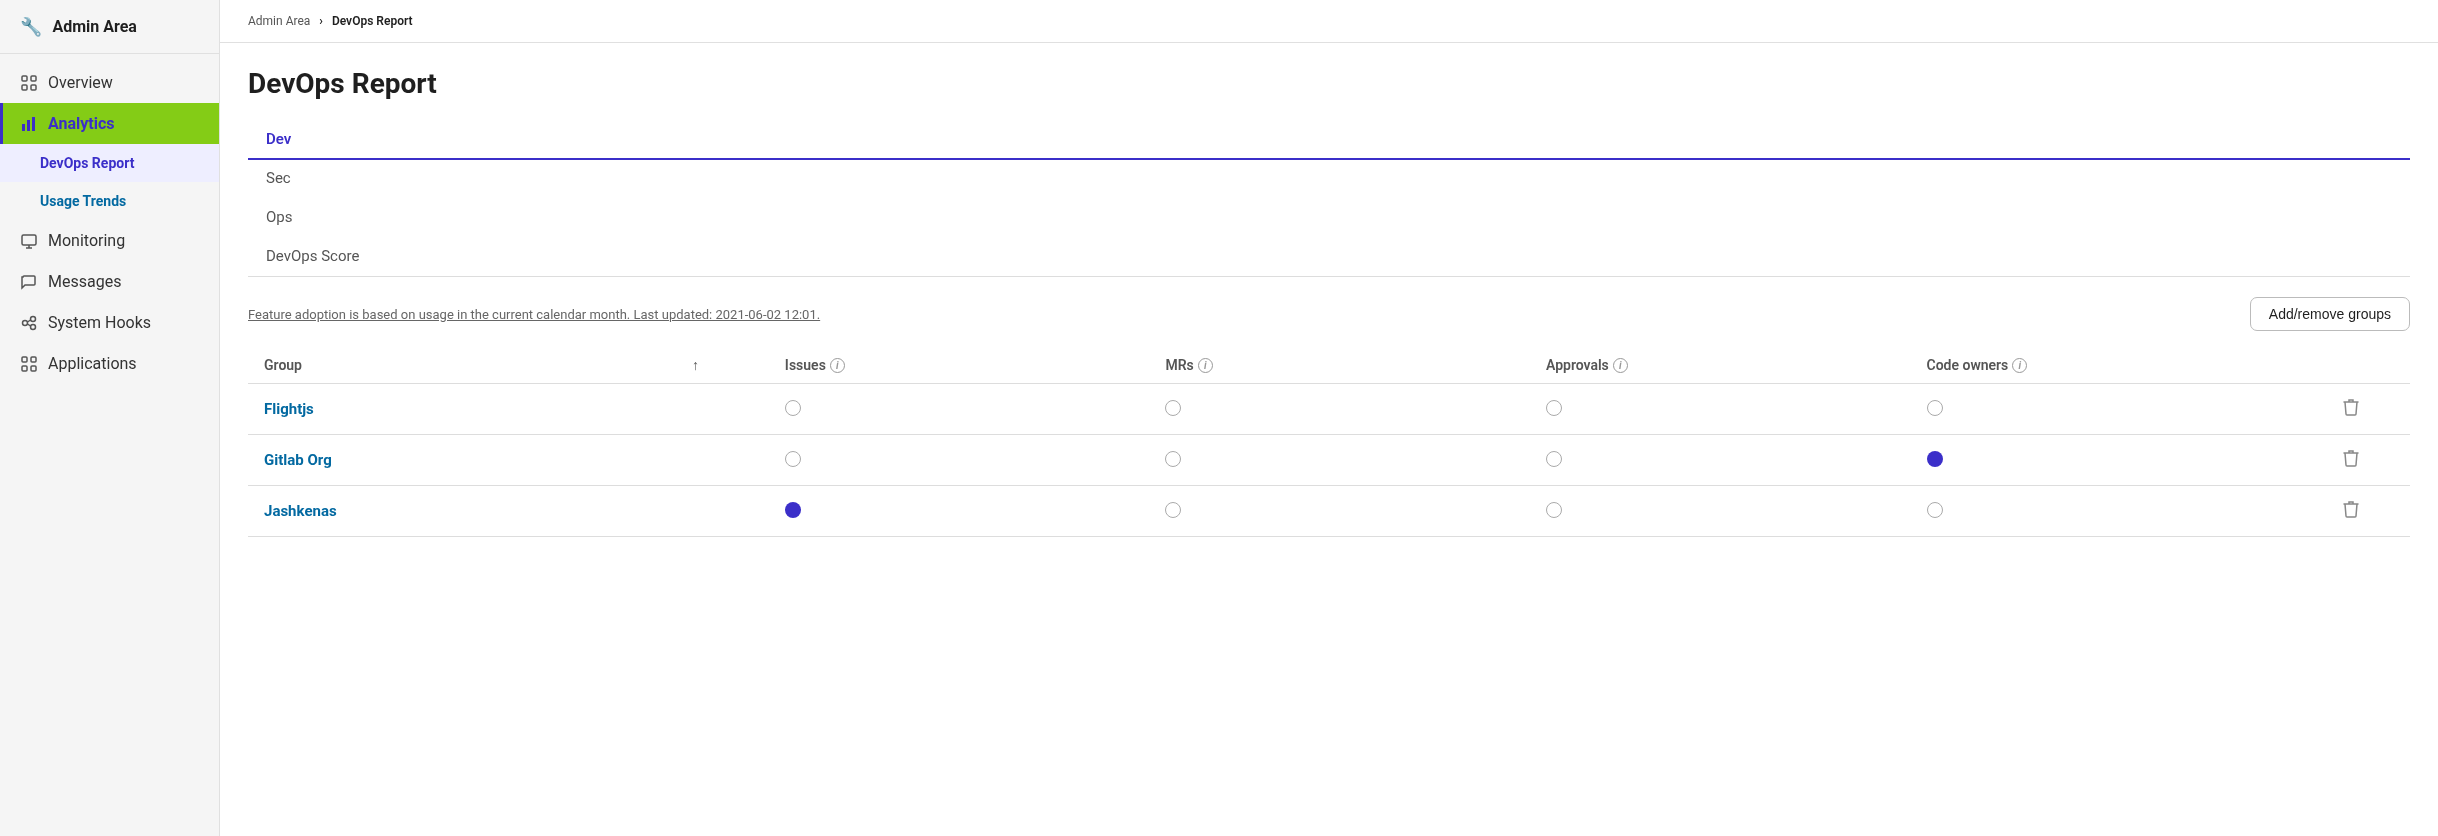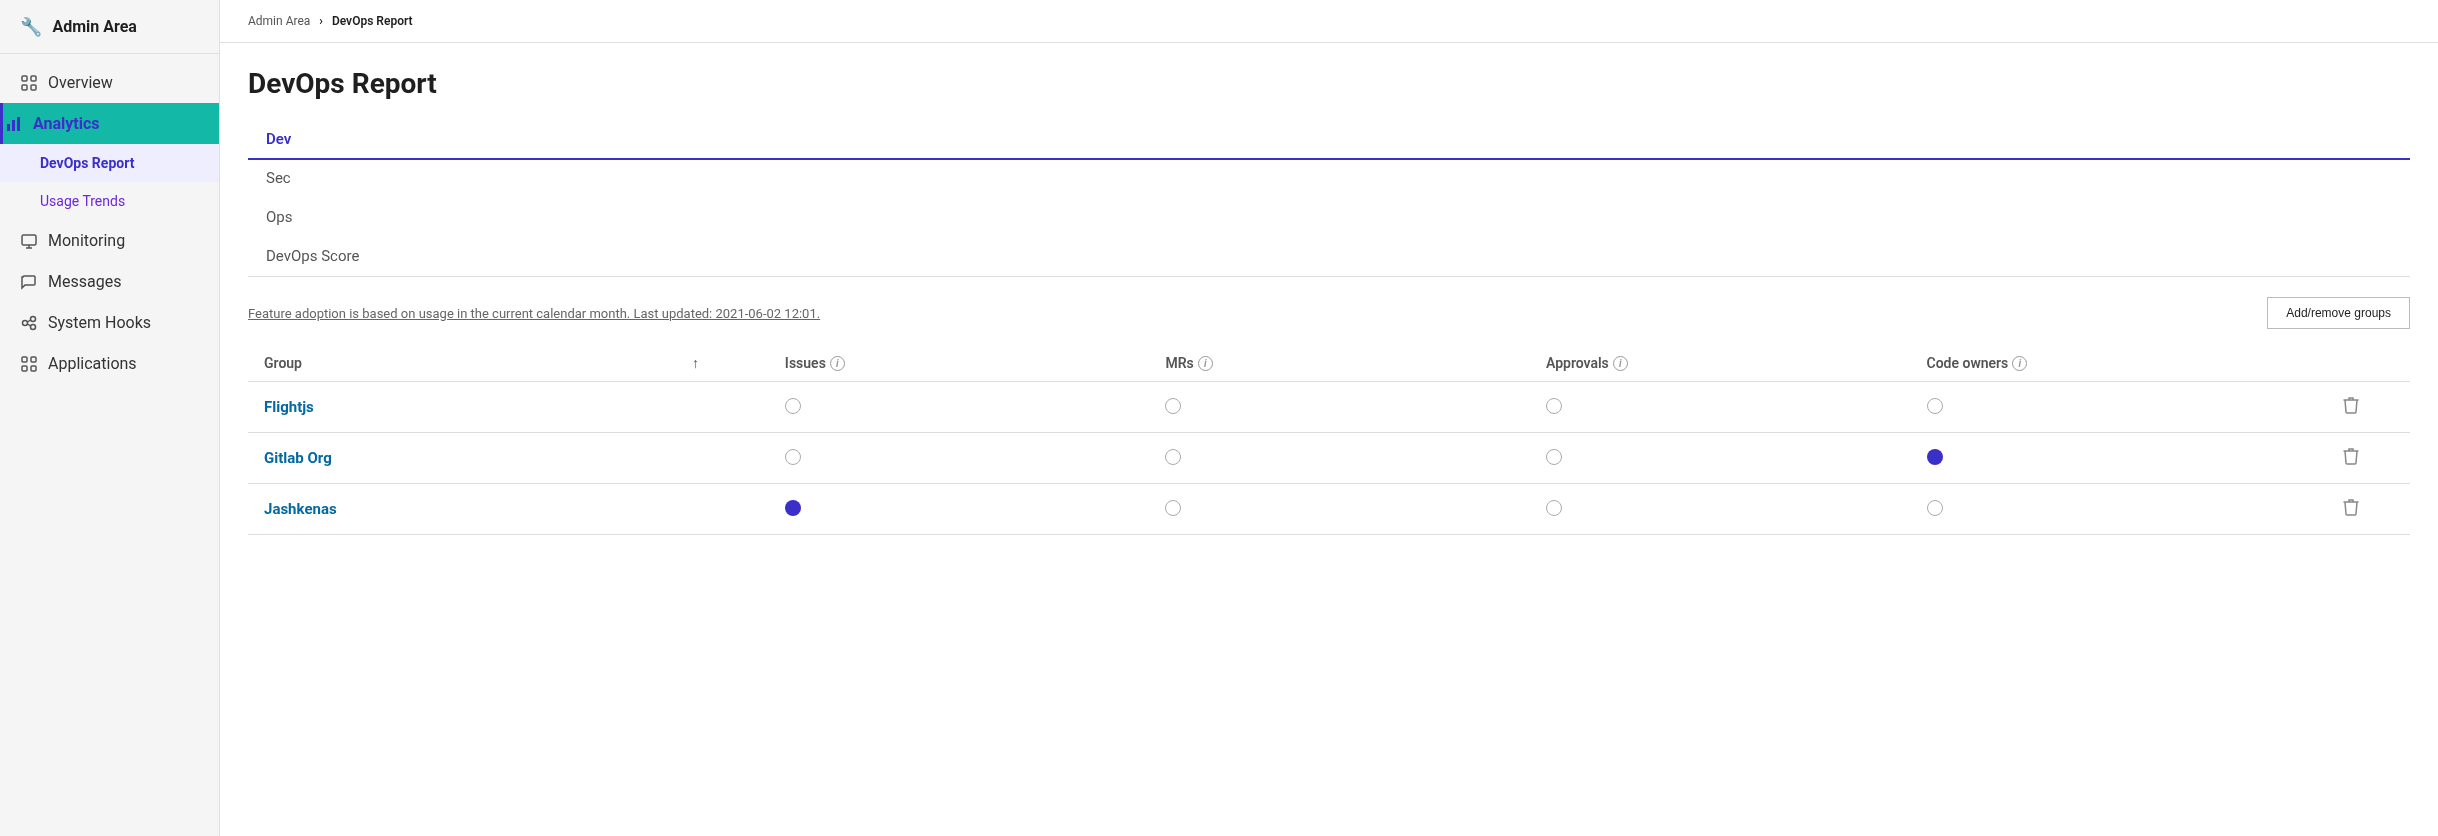--- a/index.html
+++ b/index.html
@@ -40,29 +40,30 @@
       align-items: center;
       gap: 10px;
       padding: 11px 20px;
       font-size: 16px;
       color: #333;
       cursor: pointer;
       text-decoration: none;
     }
     .sidebar-item.active-section {
       border-left: 3px solid #3b2fc9;
-      background: #14b8a6;
+      background: #84cc16;
       color: #3b2fc9;
       font-weight: 700;
-      padding-left: 2px;
+      padding-left: 17px;
     }
     .sidebar-item.sub-item {
       padding-left: 40px;
       font-size: 14px;
-      color: #6d28d9;
+      color: #0369a1;
+      font-weight: bold;
     }
     .sidebar-item.sub-item.active {
       color: #3b2fc9;
       font-weight: 700;
       background: #eeeeff;
     }
     .sidebar-item .icon {
       width: 18px;
       height: 18px;
       display: flex;
@@ -130,23 +131,23 @@
       margin-bottom: 16px;
     }
     .adoption-text {
       font-size: 13px;
       color: #666;
       text-decoration: underline;
     }
     .add-groups-btn {
       padding: 8px 18px;
       border: 1px solid #bbb;
-      border-radius: 0;
+      border-radius: 7px;
       background: #fff;
-      font-size: 12px;
+      font-size: 14px;
       cursor: pointer;
       color: #1f1f1f;
       white-space: nowrap;
     }
 
     
     .data-table {
       width: 100%;
       border-collapse: collapse;
     }

